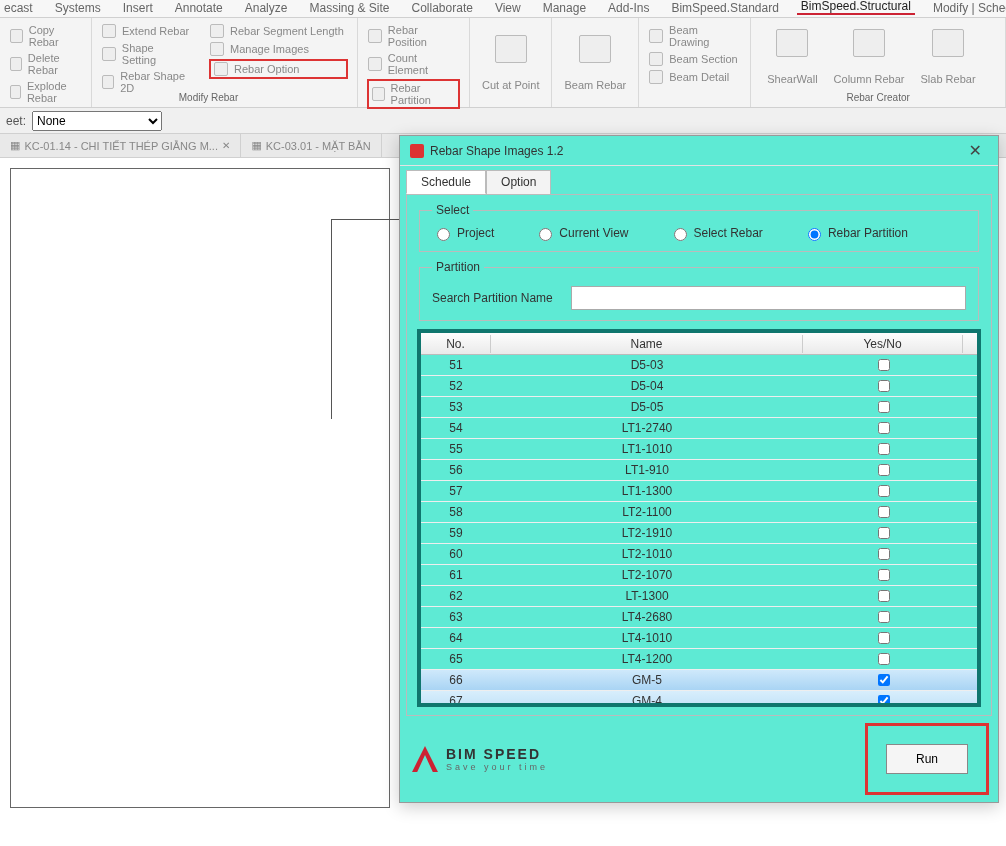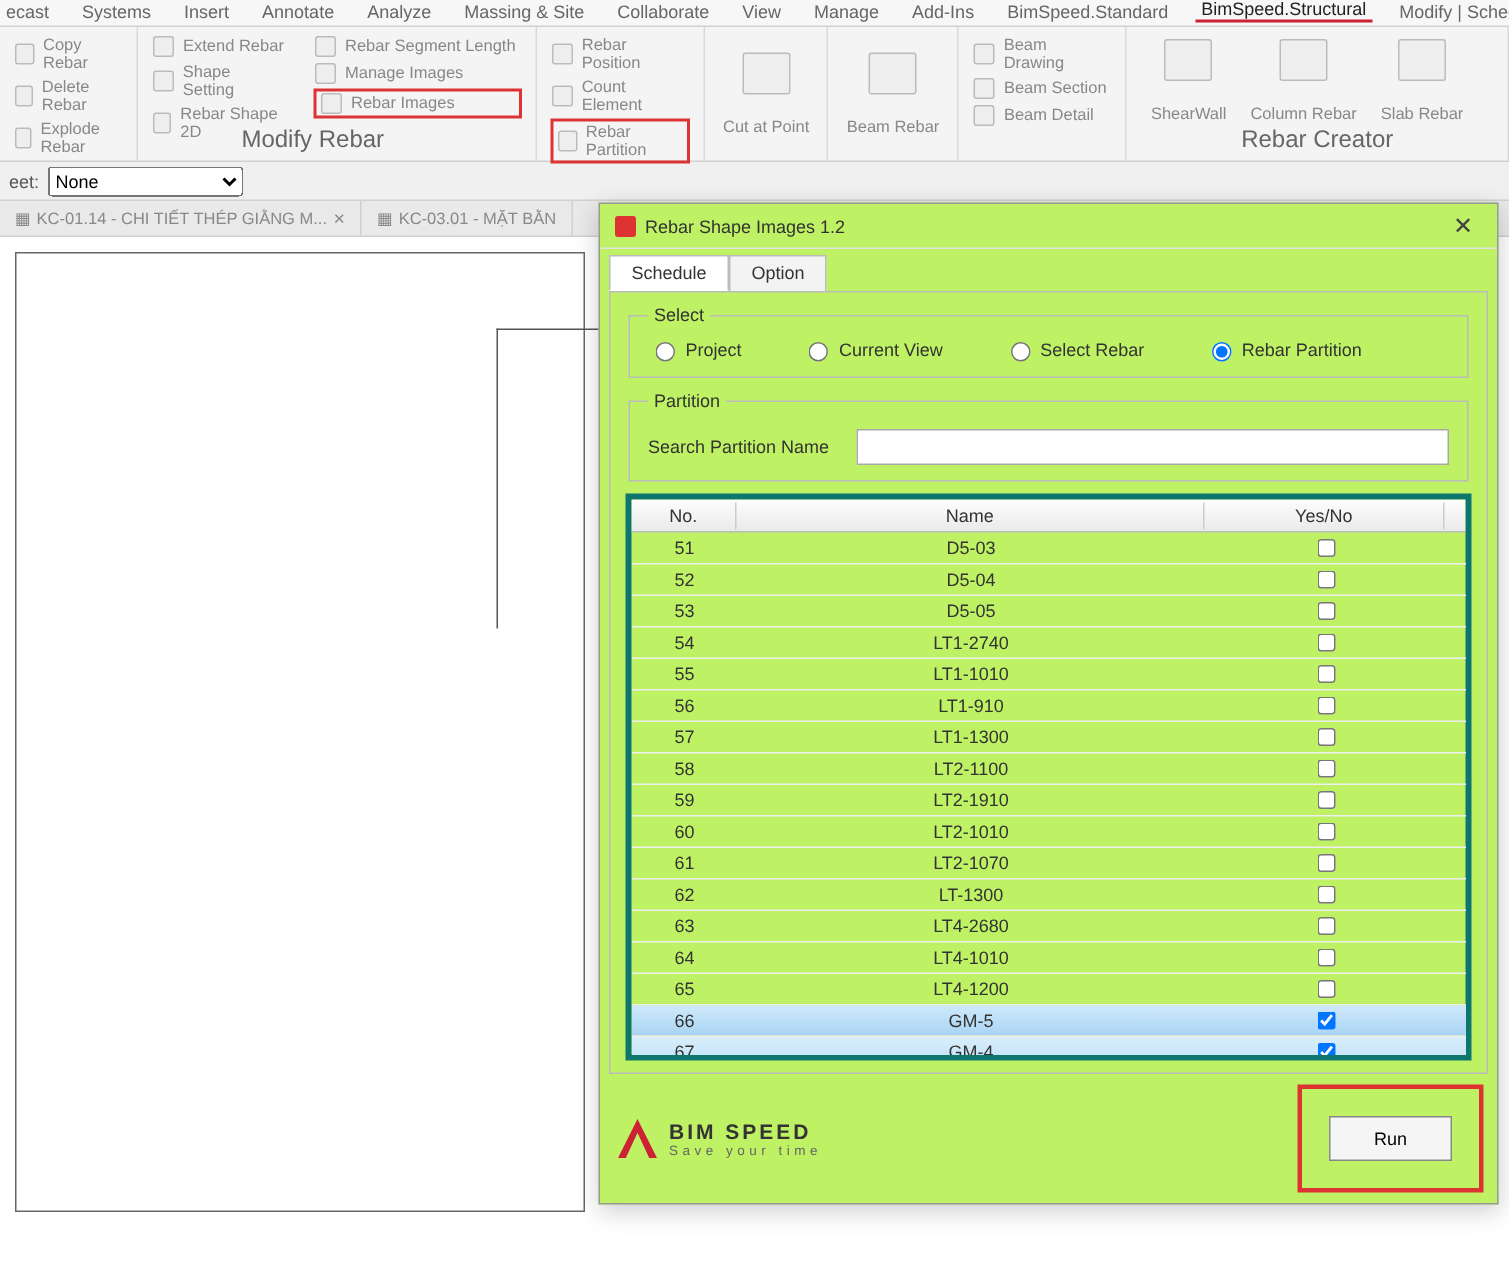--- a/index.html
+++ b/index.html
@@ -7,21 +7,21 @@
 
   
   .menubar { display:flex; align-items:flex-end; gap:14px; padding:0 0 2px 0; font-size:12px; color:#666; background:#f7f7f7; height:18px; border-bottom:1px solid #d0d0d0; }
   .menubar span { padding:0 4px; white-space:nowrap; }
   .menubar .active-tab { color:#222; border-bottom:2px solid #c23; }
 
   
   .ribbon { background:#f4f4f4; border-bottom:1px solid #d0d0d0; display:flex; height:90px; font-size:11px; color:#888; position:relative; }
   .rgroup { border-right:1px solid #d9d9d9; padding:6px 10px 4px 10px; display:flex; flex-direction:column; justify-content:space-between; }
   .rgroup .rows { display:flex; flex-direction:column; gap:4px;justify-content:center; }
-  .rgroup .label { text-align:center; font-size:16px; color:#666; margin-top:2px; }
+  .rgroup .label { text-align:center; font-size:10px; color:#666; margin-top:2px; }
   .ritem { display:flex; align-items:center; gap:6px; }
   .ritem .ic { width:14px; height:14px; border:1px solid #bbb; border-radius:2px; background:#eee; display:inline-block; }
   .big { display:flex; flex-direction:column; align-items:center; justify-content:center; gap:16px; padding:0 12px; }
   .big .bic { width:32px; height:28px; border:1px solid #bbb; border-radius:2px; background:#eee; }
   .hl-red { outline:2px solid #d33; outline-offset:-1px; }
 
   
   .quickbar { background:#f0f0f0; border-bottom:1px solid #d0d0d0; height:26px; display:flex; align-items:center; gap:6px; padding:0 6px; font-size:12px; color:#555; }
   .quickbar select { height:20px; font-size:12px; width:130px; }
 
@@ -29,21 +29,21 @@
   .viewtabs { background:#e9e9e9; border-bottom:1px solid #d0d0d0; height:24px; display:flex; align-items:center; font-size:11px; color:#888; }
   .viewtabs .vtab { display:flex; align-items:center; gap:4px; padding:0 10px; height:100%; border-right:1px solid #d0d0d0; }
   .viewtabs .vtab .vx{ font-size:10px; }
 
   
   .canvas { position:absolute; left:0; top:158px; right:0; bottom:0; background:#fff; }
   .paper { position:absolute; left:10px; top:10px; width:380px; height:640px; border:1px solid #666; }
   .paper-inner { position:absolute; left:320px; top:50px; width:200px; height:200px; border-top:1px solid #555; border-left:1px solid #555; }
 
   
-  .dialog { position:absolute; left:399px; top:135px; width:600px; height:668px; background:#bef264; border:1px solid #999; box-shadow:0 4px 16px rgba(0,0,0,0.2); display:flex; flex-direction:column; }
+  .dialog { position:absolute; left:399px; top:135px; width:600px; height:668px; background:#5eead4; border:1px solid #999; box-shadow:0 4px 16px rgba(0,0,0,0.2); display:flex; flex-direction:column; }
   .dlg-title { height:30px; display:flex; align-items:center; padding:0 10px; font-size:12px; color:#333; border-bottom:1px solid #e3e3e3; }
   .dlg-title .dicon { width:14px;height:14px;background:#d33;border-radius:2px;margin-right:6px; display:inline-block; }
   .dlg-title .close { margin-left:auto; font-size:16px; color:#444; cursor:pointer; padding:2px 6px; }
   .dlg-tabs { display:flex; padding:4px 6px 0 6px; font-size:12px; }
   .dlg-tabs .t { padding:4px 14px; border:1px solid #bbb; border-bottom:none; background:#f3f3f3; cursor:pointer; }
   .dlg-tabs .t.active { background:#fff; border-bottom:1px solid #fff; position:relative; z-index:1; }
   .dlg-body { flex:1; border:1px solid #bbb; margin:0 6px 6px 6px; padding:8px 10px; display:flex; flex-direction:column; overflow:hidden; }
   fieldset { border:1px solid #bbb; padding:8px 12px 10px 12px; margin-bottom:8px; font-size:12px; color:#333; }
   legend { padding:0 4px; color:#333; font-size:12px; }
   .radios { display:flex; gap:40px; align-items:center; }
@@ -135,21 +135,21 @@
       <div class="ritem">
           <span class="ic"></span>
           <span>Rebar Segment Length</span>
         </div>
       <div class="ritem">
           <span class="ic"></span>
           <span>Manage Images</span>
         </div>
       <div class="ritem hl-red" style="padding:2px 4px;">
           <span class="ic"></span>
-          <span>Rebar Images</span>
+          <span>Rebar Option</span>
         </div>
     </div>
     <div class="label" style="margin-left:-140px;">Modify Rebar</div>
   </div>
   <div class="rgroup" style="width:112px;border-left:none;">
     <div class="rows">
       <div class="ritem">
           <span class="ic"></span>
           <span>Rebar Position</span>
         </div>

